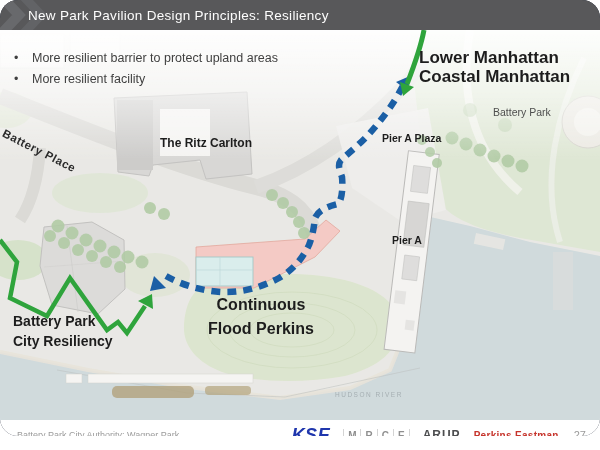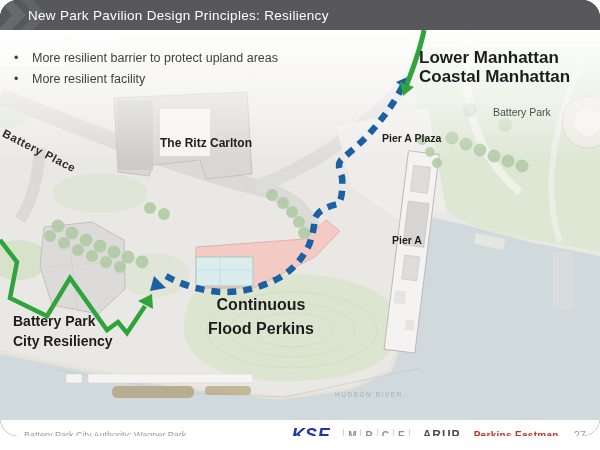--- a/index.html
+++ b/index.html
@@ -27,21 +27,21 @@
   .lbl-pier-a{left:392px;top:204px;font-size:10.5px;}
   .lbl-museum{left:38px;top:206px;width:110px;text-align:center;font-size:10.5px;
               line-height:14px;color:#4b4b4b;white-space:normal;}
   .lbl-lower-manhattan{left:419px;top:18px;font-size:17px;line-height:19px;}
   .lbl-bpc{left:13px;top:281px;font-size:14px;line-height:20px;}
   .lbl-flood{left:193px;top:263px;width:136px;text-align:center;font-size:16px;line-height:24px;white-space:normal;}
   .lbl-hudson{left:335px;top:361px;font-size:6.5px;letter-spacing:1.5px;color:#a6afb2;font-weight:400;}
   
   .footer{position:absolute;left:0;top:420px;width:600px;height:30px;background:#ffffff;
           display:flex;align-items:center;}
-  .credit{margin-left:14px;font-size:9px;color:#9b9b9b;padding-left:10px;}
+  .credit{margin-left:7px;font-size:9px;color:#9b9b9b;padding-left:10px;}
   .logos{position:absolute;right:14px;display:flex;align-items:center;gap:13px;}
   .kse{color:#1f36ad;font-size:18px;font-weight:800;font-style:italic;letter-spacing:.5px;}
   .mrce{display:flex;align-items:center;}
   .mrce span{font-size:10px;font-weight:700;color:#8f8f8f;padding:1px 4px;border-right:1px solid #d4d4d4;}
   .mrce span:first-child{border-left:1px solid #d4d4d4;}
   .arup{color:#4d4e50;font-size:12px;font-weight:700;letter-spacing:1px;}
   .perkins{color:#c6342c;font-size:10px;font-weight:700;font-family:Liberation Sans, sans-serif;letter-spacing:.3px;}
   .pagenum{color:#9b9b9b;font-size:11px;margin-left:2px;}
 </style>
 </head>

